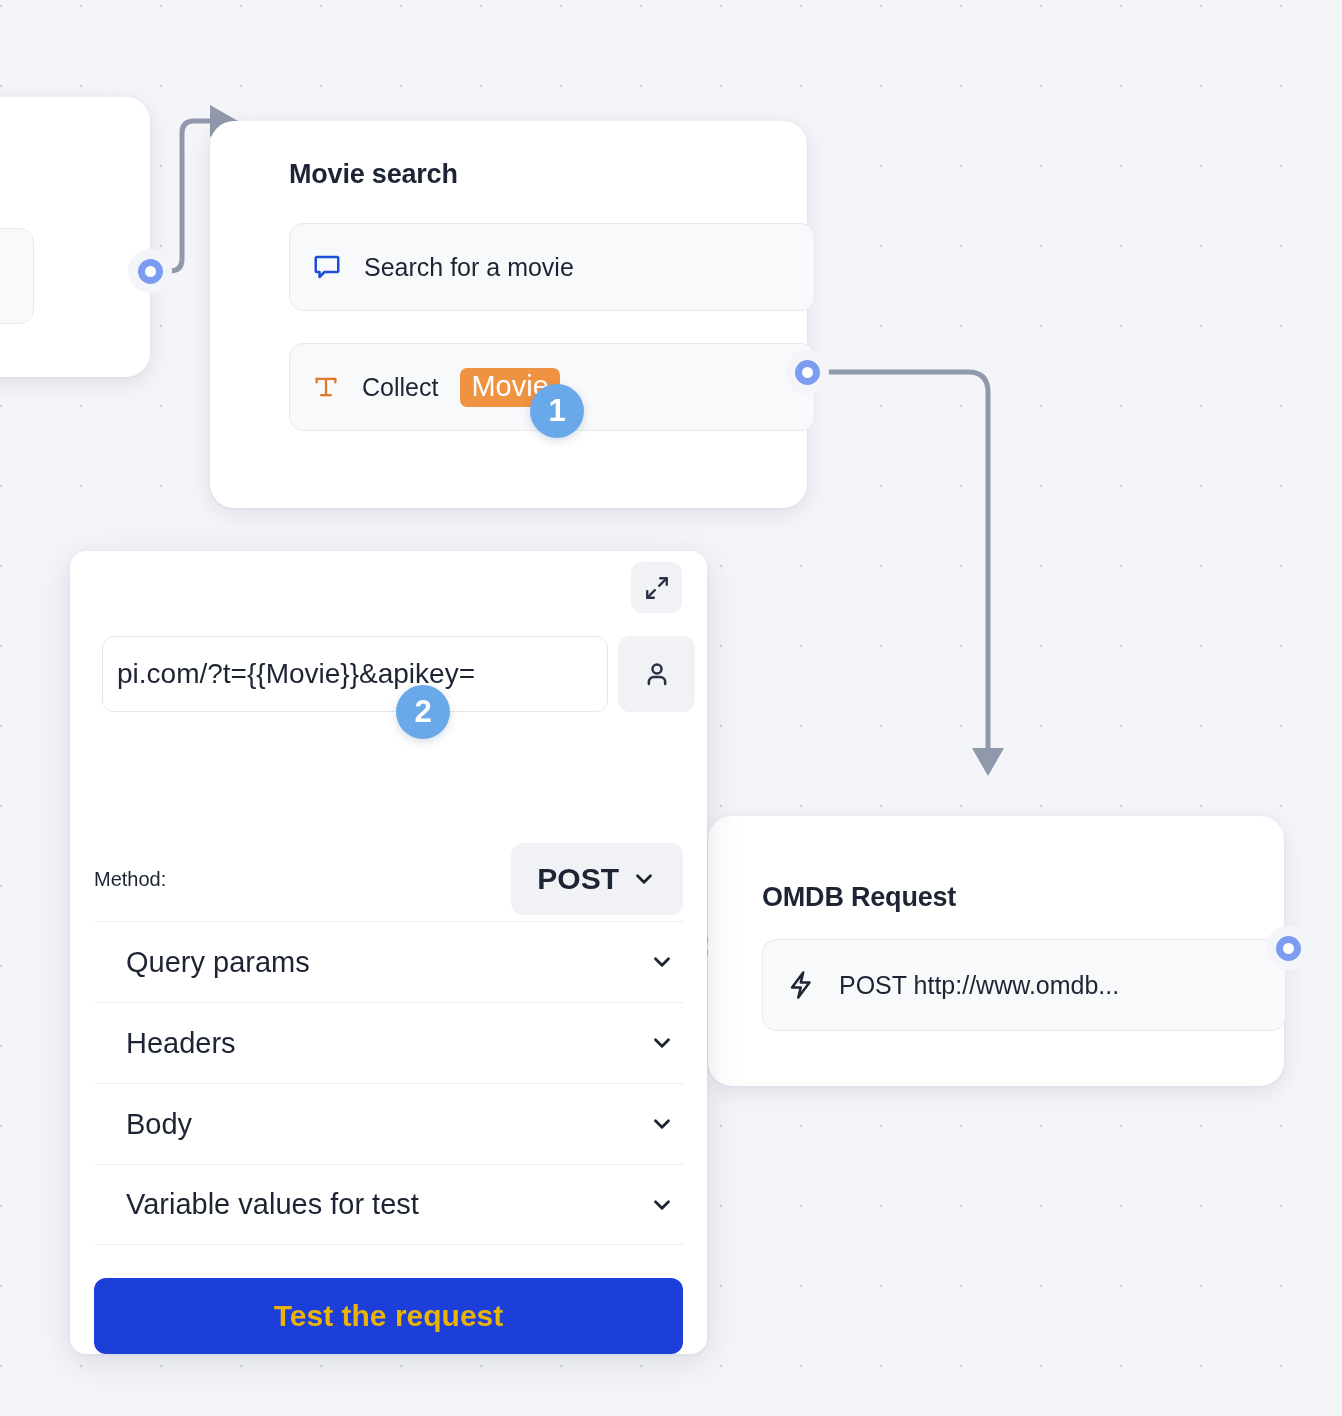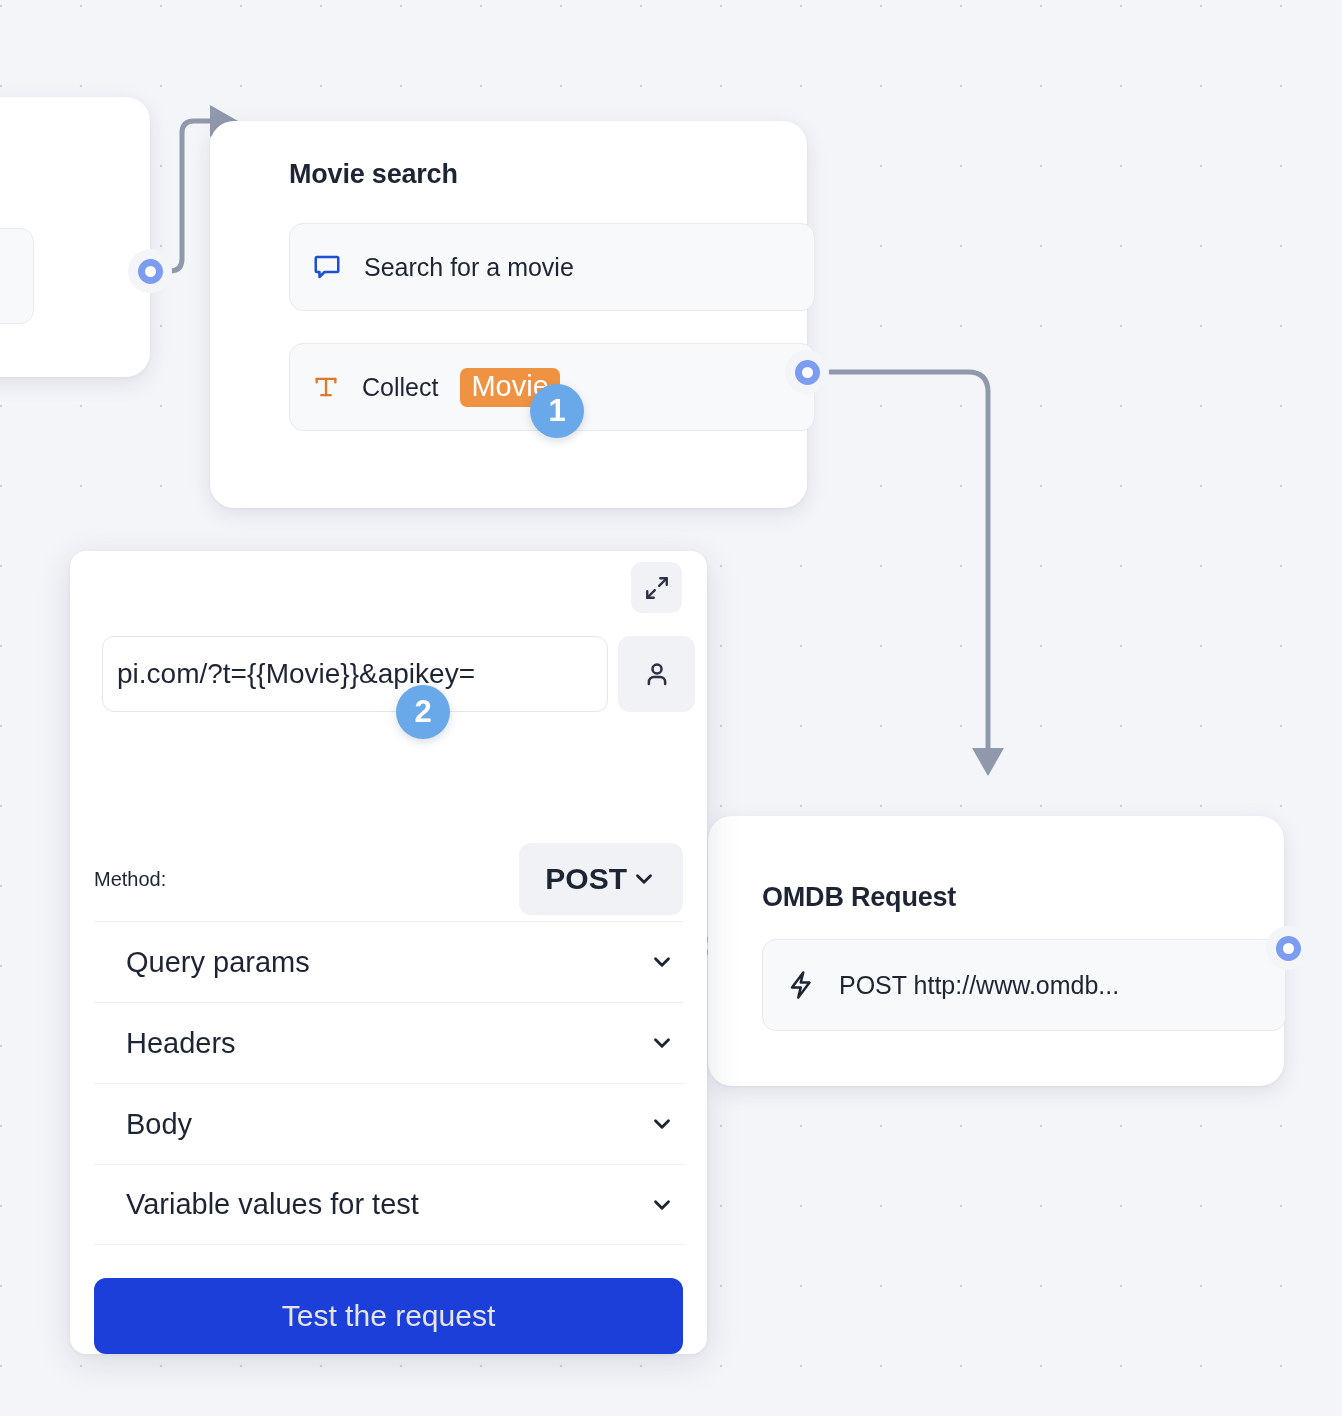--- a/index.html
+++ b/index.html
@@ -279,21 +279,21 @@
     top: 292px;
     width: 589px;
     display: flex;
     align-items: center;
     justify-content: space-between;
   }
   #method-label { font-size: 20px; color: #1d2433; }
   #method-select {
     display: flex;
     align-items: center;
-    gap: 4px;
+    gap: 12px;
     background: #f1f2f6;
     border: none;
     border-radius: 12px;
     height: 72px;
     padding: 0 26px;
     font-size: 30px;
     font-weight: bold;
     color: #1d2433;
     cursor: pointer;
     font-family: "Liberation Sans", sans-serif;
@@ -321,23 +321,23 @@
 
   #test-button {
     position: absolute;
     left: 24px;
     top: 727px;
     width: 589px;
     height: 76px;
     background: #1b3fd8;
     border: none;
     border-radius: 12px;
-    color: #e5e5e5;
+    color: #eab308;
     font-size: 30px;
-    font-weight: normal;
+    font-weight: bold;
     font-family: "Liberation Sans", sans-serif;
     cursor: pointer;
   }
 
   .chev { display: block; }
 </style>
 </head>
 <body>
 
 <div id="canvas"></div>

